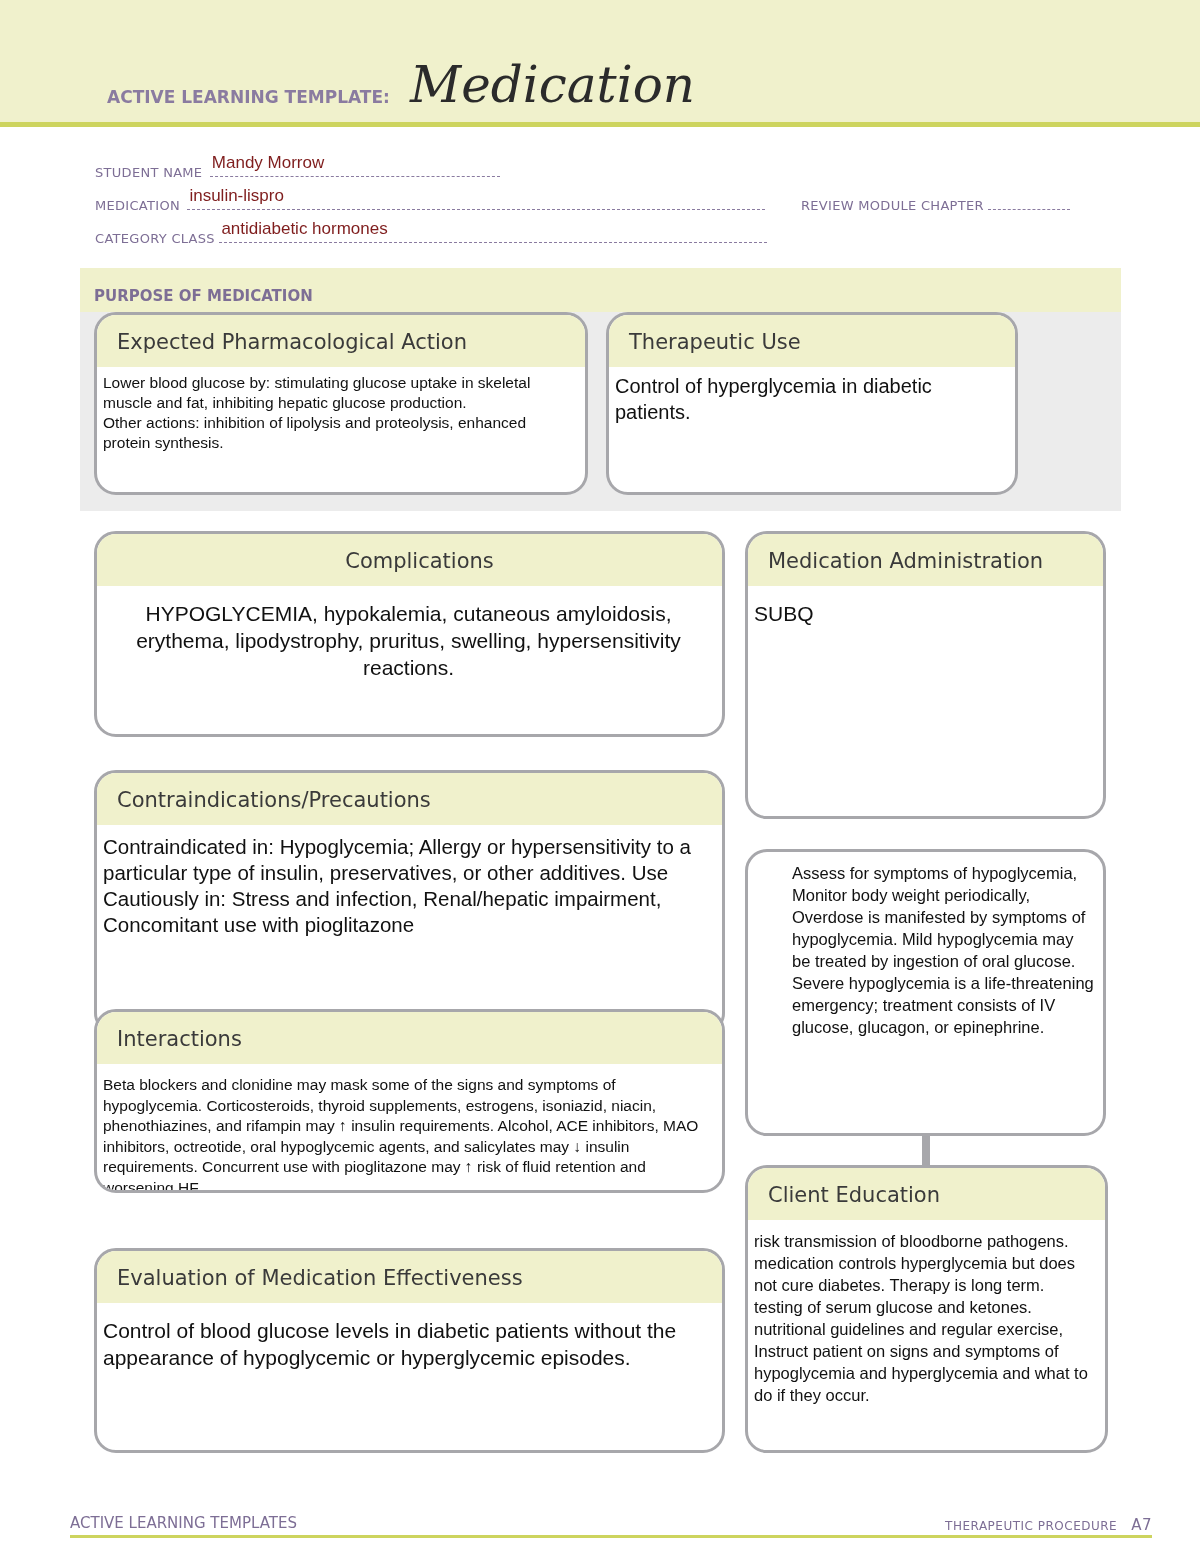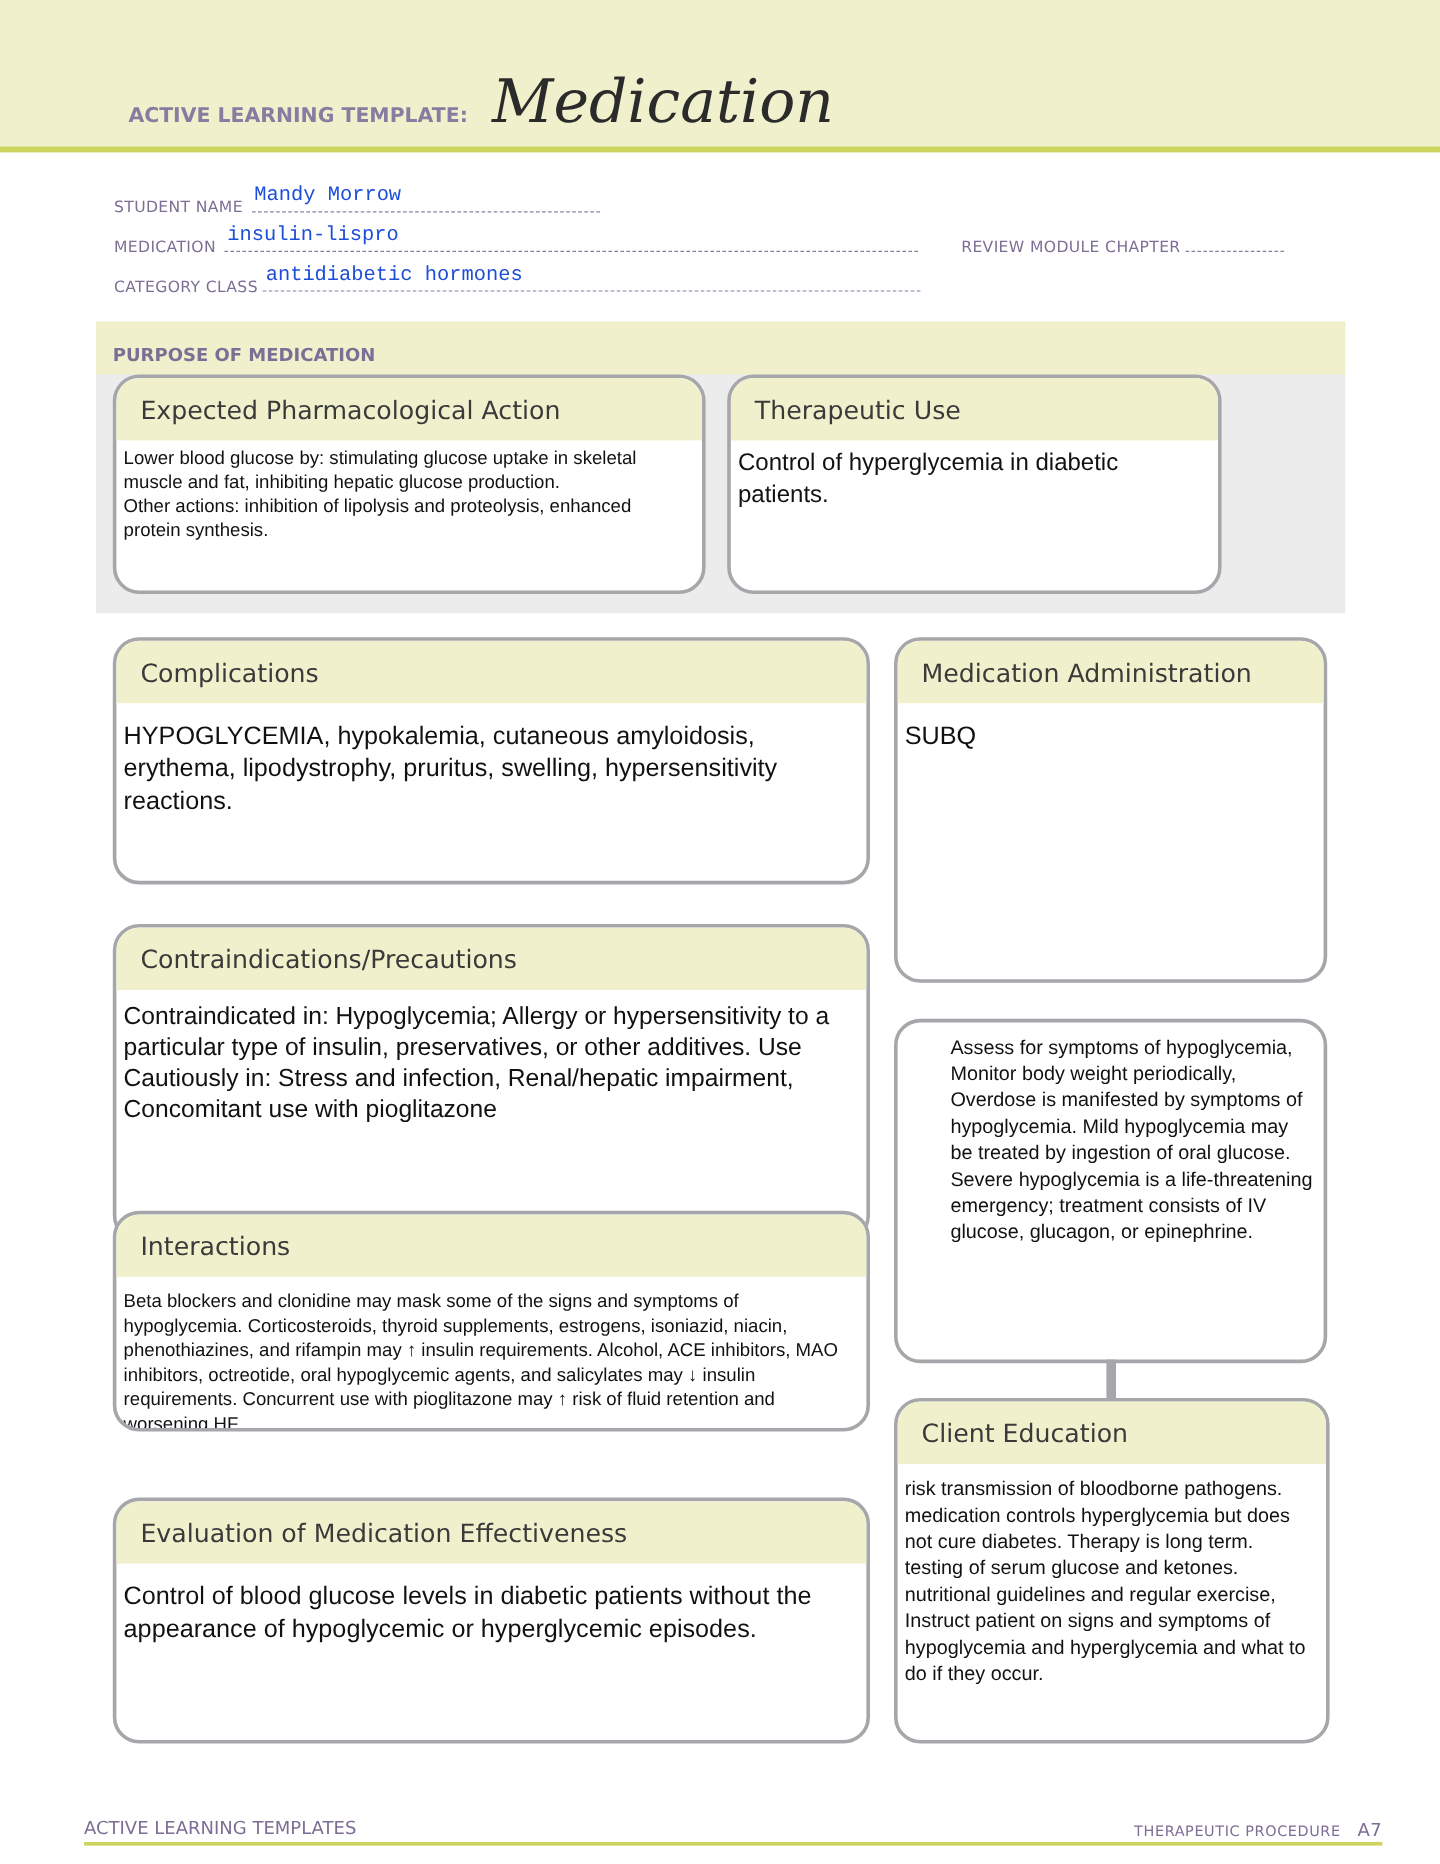--- a/index.html
+++ b/index.html
@@ -28,23 +28,22 @@
   .field-row { position: absolute; left: 95px; height: 24px; }
   .field-label {
     font-family: "DejaVu Sans", sans-serif; font-size: 13px; color: #7d6e95;
     text-transform: uppercase; letter-spacing: 0.3px; vertical-align: baseline;
   }
   .field-line {
     display: inline-block; position: relative; border-bottom: 1.5px dashed #8a7ba0;
     height: 18px; vertical-align: baseline; margin-left: 3px;
   }
   .field-value {
-    position: absolute; left: 2px; bottom: 3px; font-size: 17px; color: #1d4ed8;
+    position: absolute; left: 2px; bottom: 3px; font-size: 17px; color: #7f1d1d;
     white-space: nowrap;
-    font-family: Liberation Mono, monospace;
   }
   .purpose-band {
     position: absolute; left: 80px; top: 268px; width: 1041px; height: 243px;
     background: #ececec;
   }
   .purpose-band-top {
     position: absolute; left: 80px; top: 268px; width: 1041px; height: 44px;
     background: #f0f1cc;
   }
   .purpose-label {
@@ -130,21 +129,21 @@
   <div class="card-head">Expected Pharmacological Action</div>
   <div class="card-body fs-small" style="white-space:pre-line;">Lower blood glucose by: stimulating glucose uptake in skeletal muscle and fat, inhibiting hepatic glucose production.
 Other actions: inhibition of lipolysis and proteolysis, enhanced protein synthesis.</div>
 </div>
 
 <div class="card" style="left:606px; top:312px; width:412px; height:183px;">
   <div class="card-head">Therapeutic Use</div>
   <div class="card-body fs-mid" style="font-size:20px; line-height:26px;">Control of hyperglycemia in diabetic patients.</div>
 </div>
 
-<div class="card" style="left:94px; top:531px; width:631px; height:206px;">
+<div class="card" style="left:94px; top:531px; width:631px; height:206px;text-align:center;">
   <div class="card-head">Complications</div>
   <div class="card-body fs-large" style="padding-top:14px;">HYPOGLYCEMIA, hypokalemia, cutaneous amyloidosis, erythema, lipodystrophy, pruritus, swelling, hypersensitivity reactions.</div>
 </div>
 
 <div class="card" style="left:94px; top:770px; width:631px; height:265px;">
   <div class="card-head">Contraindications/Precautions</div>
   <div class="card-body fs-large" style="padding-top:9px; line-height:26px; font-size:20.5px;">Contraindicated in: Hypoglycemia; Allergy or hypersensitivity to a particular type of insulin, preservatives, or other additives. Use Cautiously in: Stress and infection, Renal/hepatic impairment, Concomitant use with pioglitazone</div>
 </div>
 
 <div class="card" style="left:94px; top:1009px; width:631px; height:184px;">

